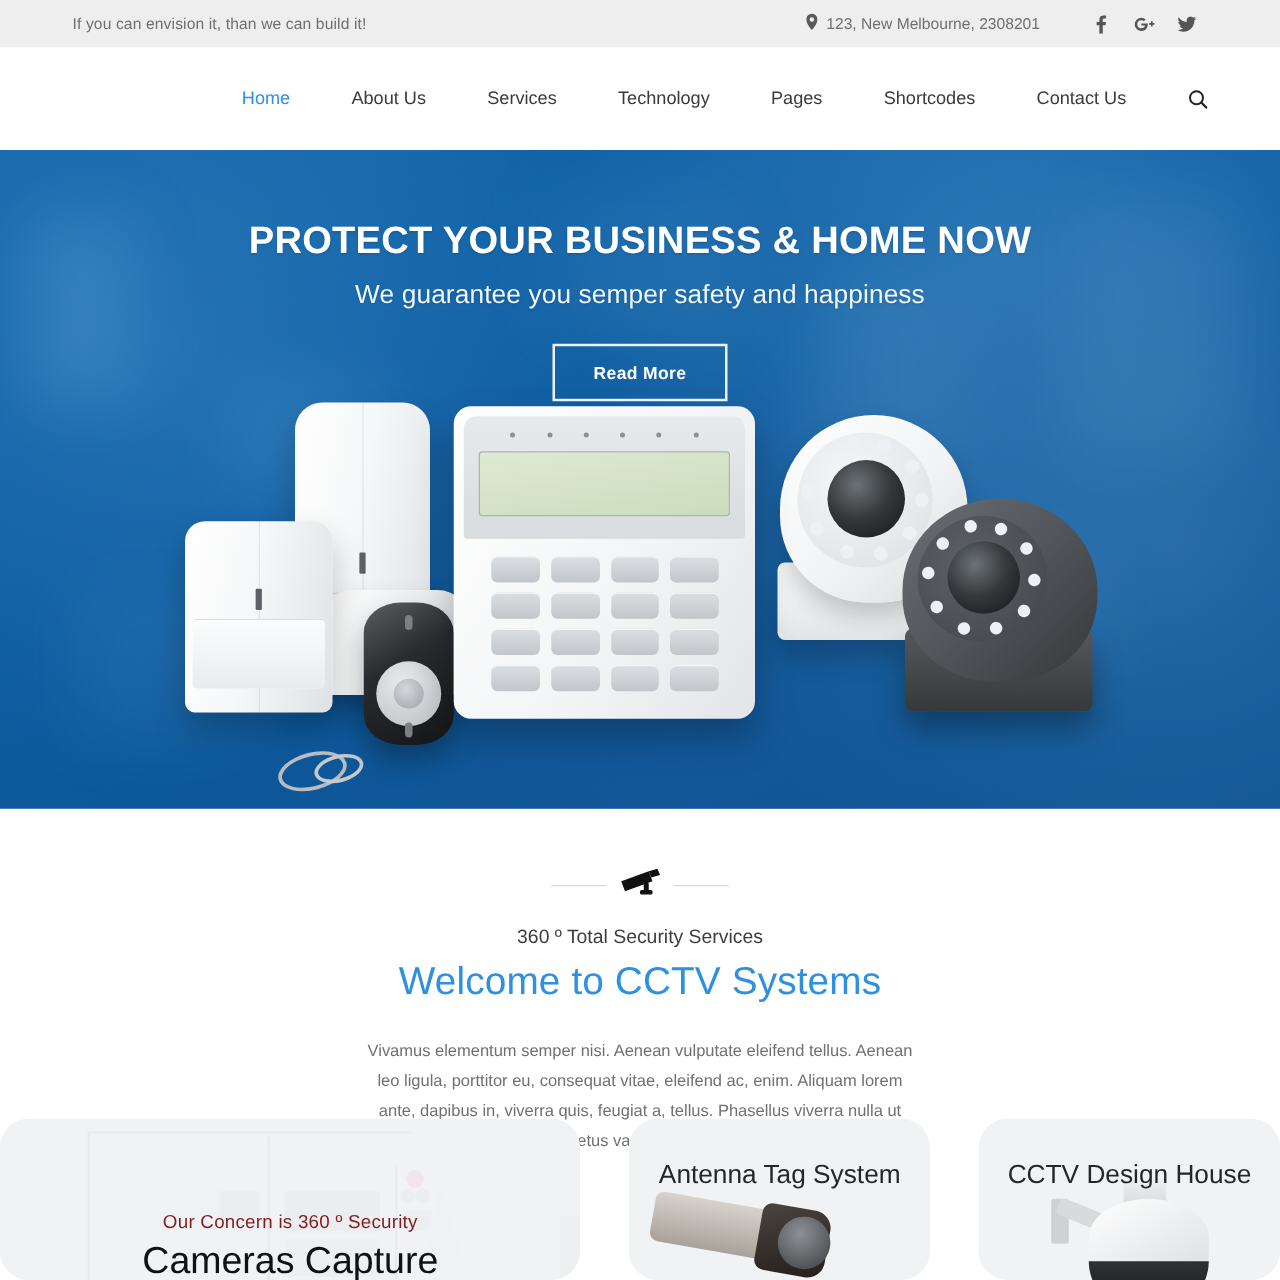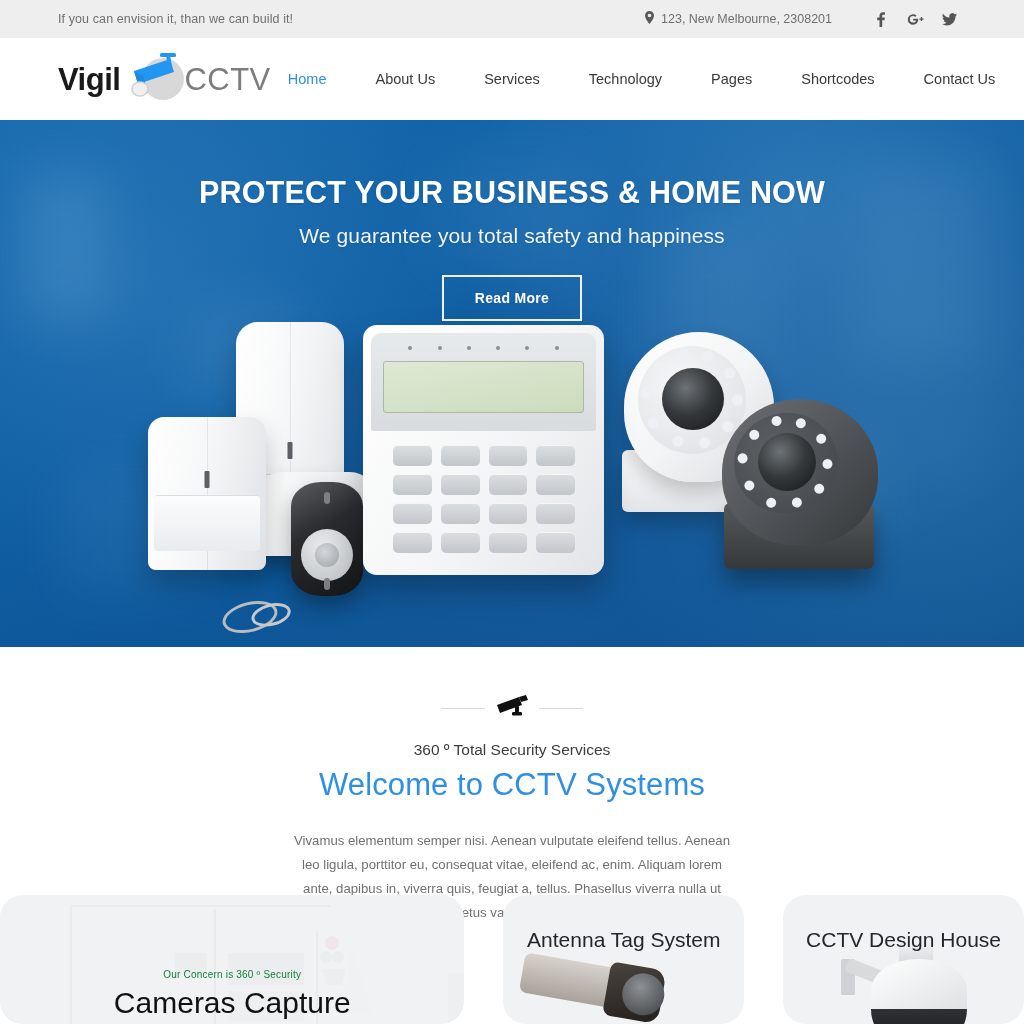--- a/index.html
+++ b/index.html
@@ -343,21 +343,21 @@
   }
   .card-wide { width: 484px; }
   .card-sm { width: 251px; }
   .card-gap { width: 28px; background: transparent; }
   .card-label {
     position: absolute; left: 0; right: 0;
     text-align: center;
     z-index: 3;
   }
   .card-eyebrow {
-    font-size: 10px; color: #15803d; letter-spacing: .2px;
+    font-size: 15px; color: #7f1d1d; letter-spacing: .2px;
   }
   .card-heading {
     font-size: 30px; color: #111; font-weight: 400; margin-top: 6px;
   }
   .card-title-only {
     position: absolute; left: 0; right: 0; top: 30px;
     text-align: center; z-index: 3;
     font-size: 21px; color: #23272b; line-height: 30px;
   }
   .ghost-img { position: absolute; inset: 0; opacity: .5; }
@@ -439,34 +439,20 @@
       <span class="social-ico">
         <svg width="15" height="13" viewBox="0 0 15 13">
             <path d="M15 1.6c-.55.25-1.14.41-1.77.49A3.07 3.07 0 0014.58.4c-.6.35-1.26.6-1.96.74A3.08 3.08 0 007.38 3.9c0 .24.03.48.08.7A8.74 8.74 0 011.05.7 3.08 3.08 0 002 4.8a3.06 3.06 0 01-1.4-.38v.04c0 1.49 1.06 2.73 2.47 3.02a3.1 3.1 0 01-1.39.05 3.08 3.08 0 002.88 2.14A6.18 6.18 0 010 11.05a8.72 8.72 0 004.72 1.38c5.66 0 8.76-4.69 8.76-8.76l-.01-.4A6.24 6.24 0 0015 1.6z" fill="#555"></path>
           </svg>
       </span>
     </span>
   </div>
 </div>
 
 <div class="header">
-  <div class="logo">
-    <span class="logo-vigil">Vigil</span>
-    <span class="logo-mark">
-      <span class="disc"></span>
-      <svg width="62" height="52" viewBox="0 0 62 52" style="position:absolute;left:0;top:0">
-        <path d="M8 18 L44 6 L48 19 L12 31 Z" fill="#2196f3"></path>
-        <path d="M8 18 L12 31 L22 40 L17 23 Z" fill="#1f8ae0"></path>
-        <ellipse cx="14" cy="36" rx="8" ry="7" fill="#f0f0f0" stroke="#cfcfcf" stroke-width="1.5"></ellipse>
-        <path d="M40 2 L44 2 L46 14 L42 14 Z" fill="#2196f3"></path>
-        <rect x="34" y="0" width="16" height="4" rx="1.5" fill="#2196f3"></rect>
-      </svg>
-    </span>
-    <span class="logo-cctv">CCTV</span>
-  </div>
 
   <div class="nav">
     <span class="nav-item active">Home</span>
     <span class="nav-item">About Us</span>
     <span class="nav-item">Services</span>
     <span class="nav-item">Technology</span>
     <span class="nav-item">Pages</span>
     <span class="nav-item">Shortcodes</span>
     <span class="nav-item">Contact Us</span>
     <span class="nav-search">
@@ -484,21 +470,21 @@
     <i style="left:18%;top:35%;width:120px;height:90px;opacity:.6"></i>
     <i style="left:42%;top:6%;width:160px;height:120px;opacity:.45"></i>
     <i style="left:64%;top:20%;width:110px;height:160px;opacity:.5"></i>
     <i style="left:84%;top:8%;width:130px;height:200px;opacity:.55"></i>
     <i style="left:72%;top:60%;width:150px;height:110px;opacity:.4"></i>
     <i style="left:6%;top:66%;width:140px;height:130px;opacity:.35"></i>
   </div>
 
   <div class="hero-head">
     <div class="hero-title">PROTECT YOUR BUSINESS &amp; HOME NOW</div>
-    <div class="hero-sub">We guarantee you total safety and happiness</div>
+    <div class="hero-sub">We guarantee you semper safety and happiness</div>
     <div class="hero-btn">Read More</div>
   </div>
 
   <div class="products">
 
     <div class="sensor sensor-tall">
       <span class="seam"></span>
       <span class="latch"></span>
       <span class="lens-band"></span>
     </div>

